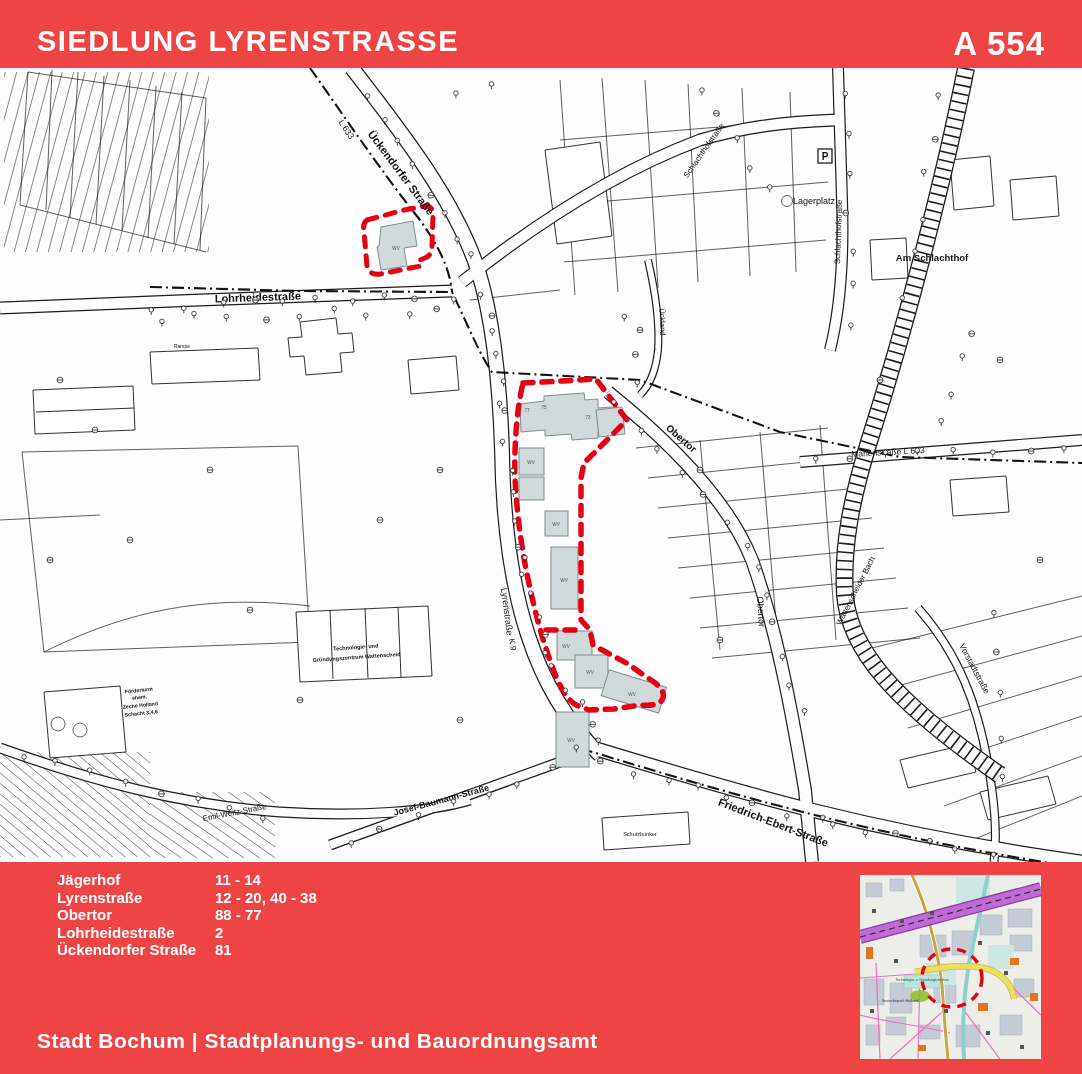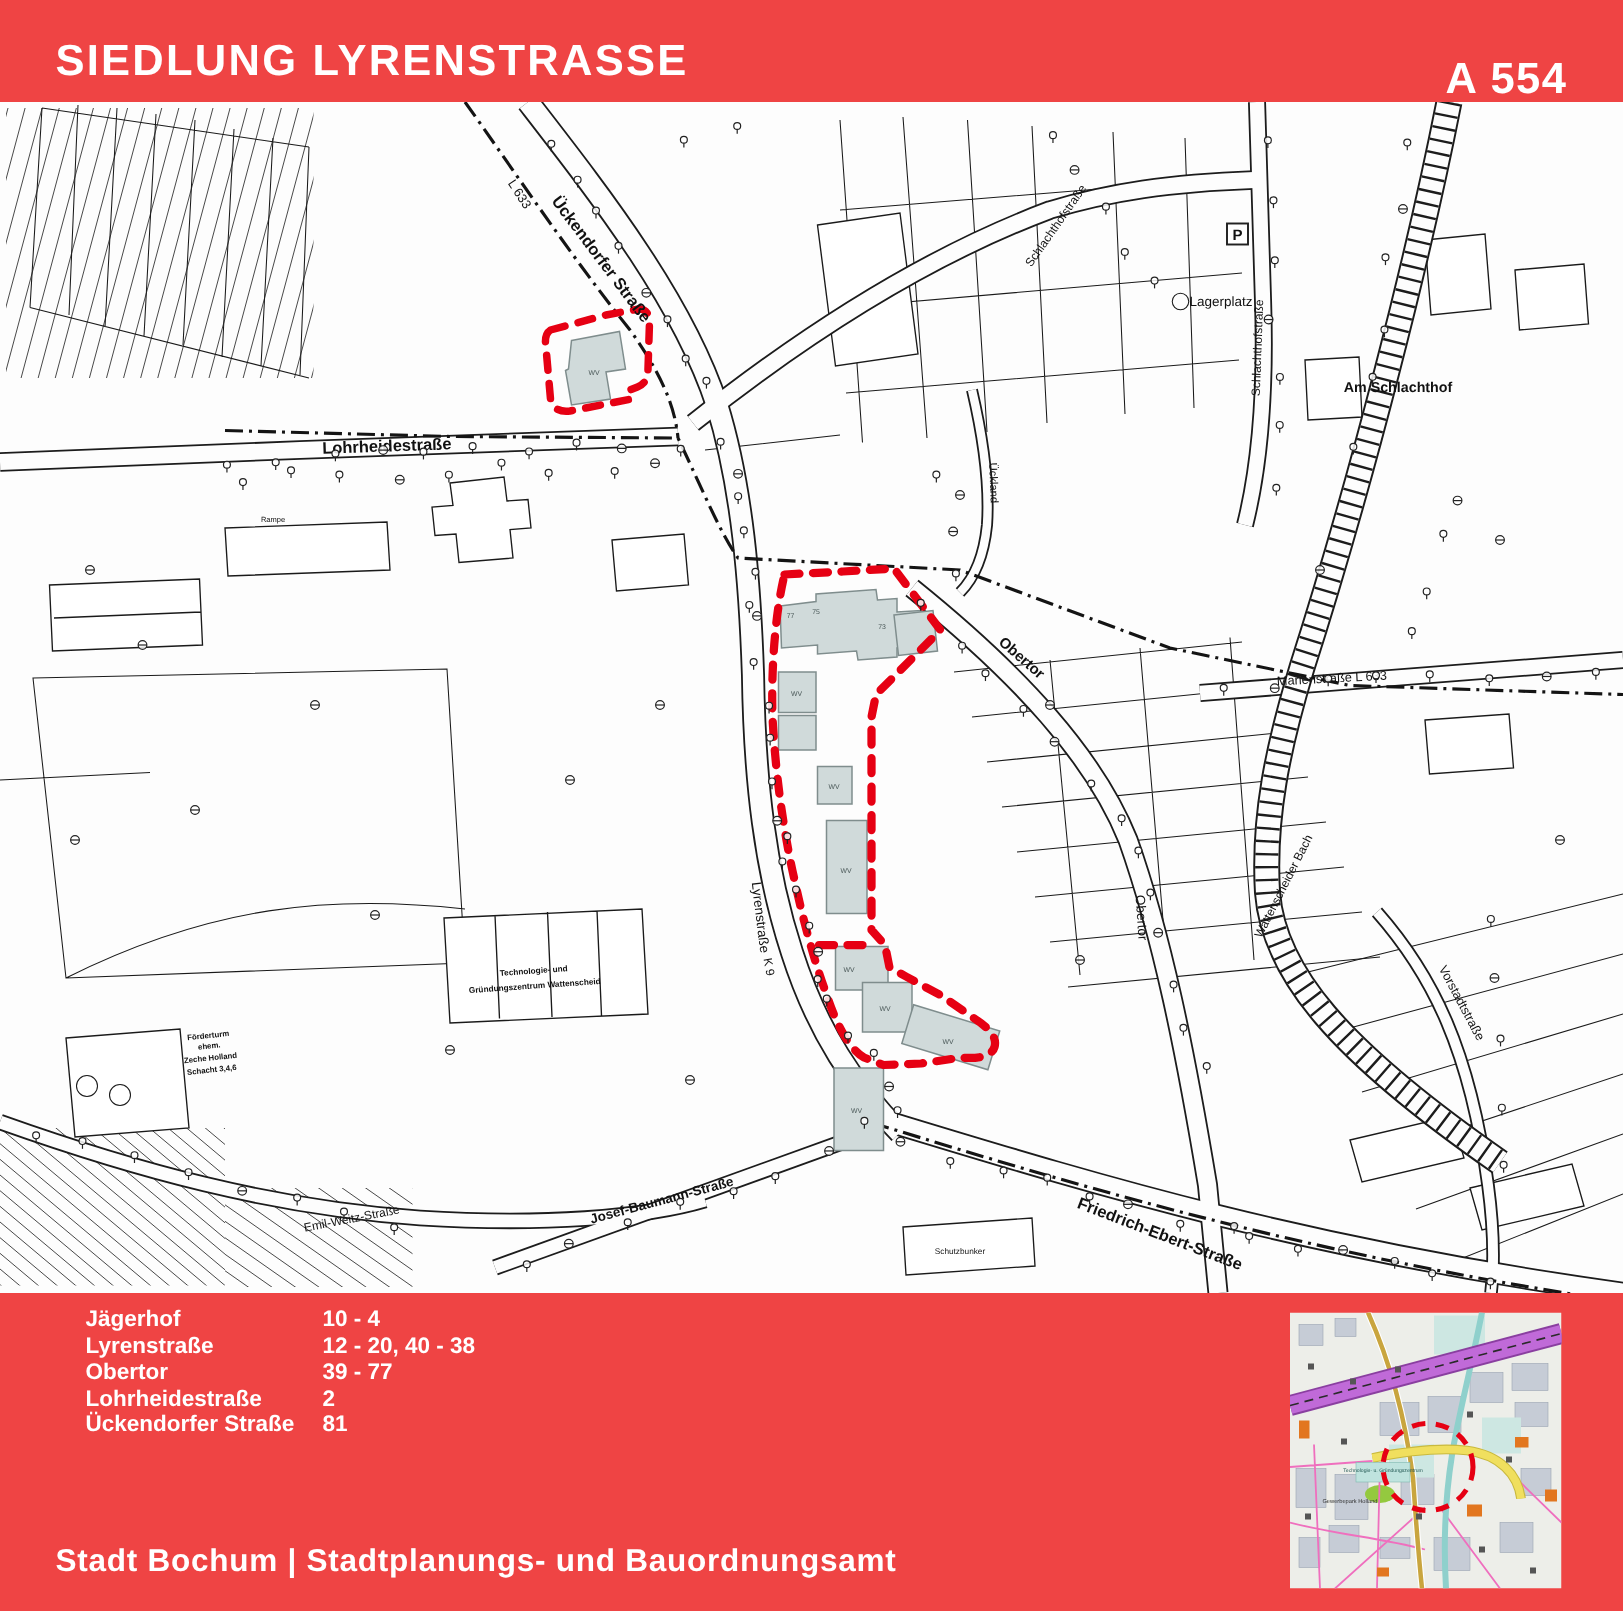--- a/index.html
+++ b/index.html
@@ -1,19 +1,19 @@
 <!DOCTYPE html>
 <html><head>
 <meta charset="utf-8">
 <style>
   html,body{margin:0;padding:0;background:#9a9a9a;}
   .page{position:relative;width:1082px;height:1074px;background:#ef4444;overflow:hidden;
         font-family:"Liberation Sans",sans-serif;}
   .hdr-title{position:absolute;left:37px;top:25px;font-size:29px;font-weight:bold;color:#ffffff;letter-spacing:1.5px;}
-  .hdr-code{position:absolute;right:37px;top:37px;font-size:29px;font-weight:bold;color:#ffffff;letter-spacing:1px;}
+  .hdr-code{position:absolute;right:37px;top:25px;font-size:33px;font-weight:bold;color:#ffffff;letter-spacing:1px;}
   .mapwrap{position:absolute;left:0;top:68px;width:1082px;height:794px;}
   .addr{position:absolute;left:37px;top:871px;color:#ffffff;font-weight:bold;font-size:15px;line-height:17.5px;}
   .addr-row{display:grid;grid-template-columns:158px auto;margin-left:20px;}
   .foot{position:absolute;left:37px;top:1029px;color:#ffffff;font-weight:bold;font-size:21px;letter-spacing:0.5px;}
   .mini{position:absolute;left:860px;top:875px;}
   svg text{font-family:"Liberation Sans",sans-serif;}
   .sl{fill:#111111;}
   .b{font-weight:bold;}
   .tiny{fill:#4a5858;}
   .rc{stroke:#1c1c1c;fill:none;}
@@ -912,29 +912,29 @@
             <circle cx="460" cy="720" r="2.9" class="sym"></circle>
             <line x1="457.1" y1="720" x2="462.9" y2="720" stroke="#222" stroke-width="0.8"></line>
           </g>
         </g>
   </svg>
   </div>
 
   <div class="addr">
     <div class="addr-row">
       <span>Jägerhof</span>
-      <span>10 - 4</span>
+      <span>11 - 14</span>
     </div>
     <div class="addr-row">
       <span>Lyrenstraße</span>
       <span>12 - 20, 40 - 38</span>
     </div>
     <div class="addr-row">
       <span>Obertor</span>
-      <span>39 - 77</span>
+      <span>88 - 77</span>
     </div>
     <div class="addr-row">
       <span>Lohrheidestraße</span>
       <span>2</span>
     </div>
     <div class="addr-row">
       <span>Ückendorfer Straße</span>
       <span>81</span>
     </div>
   </div>

